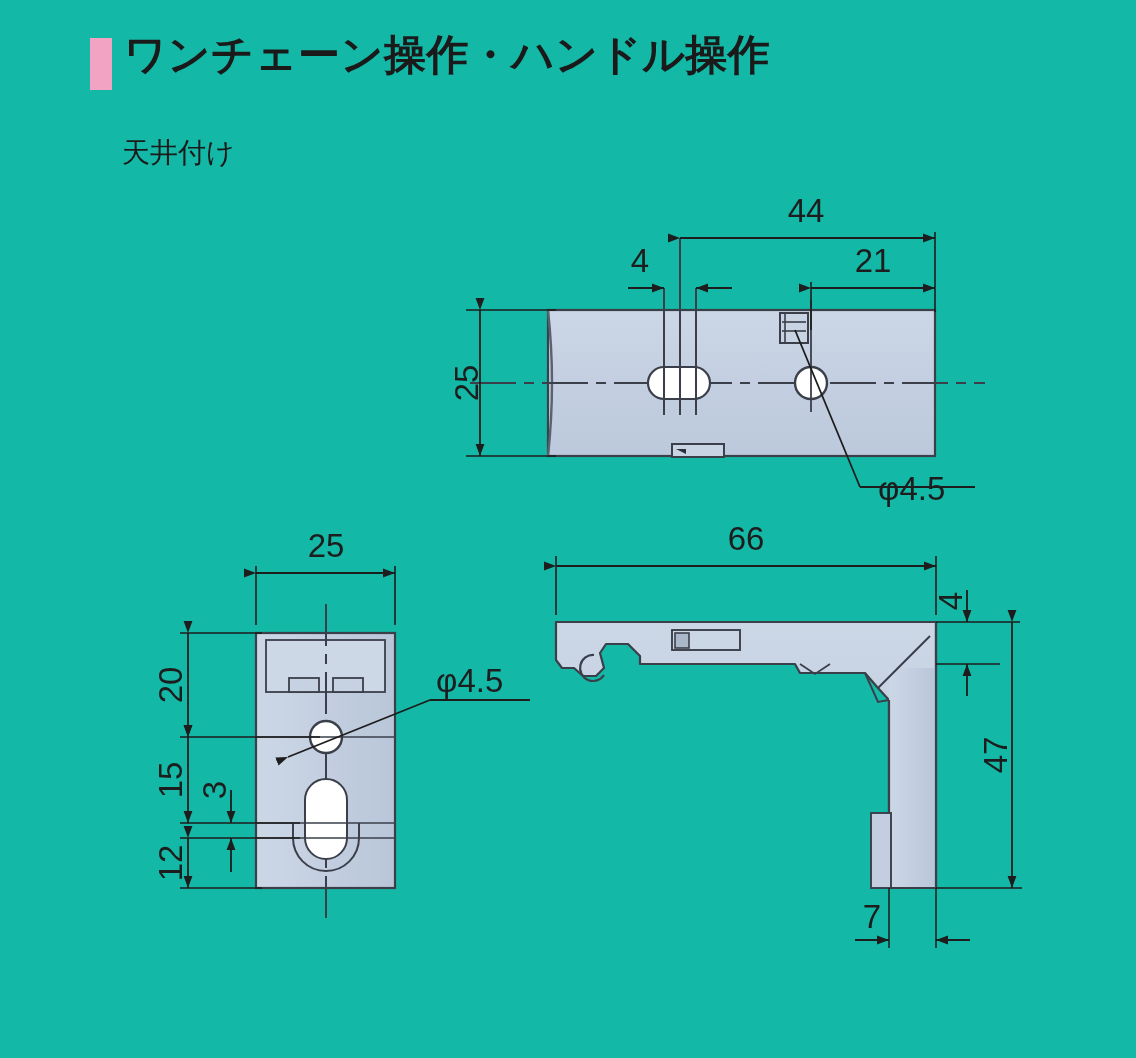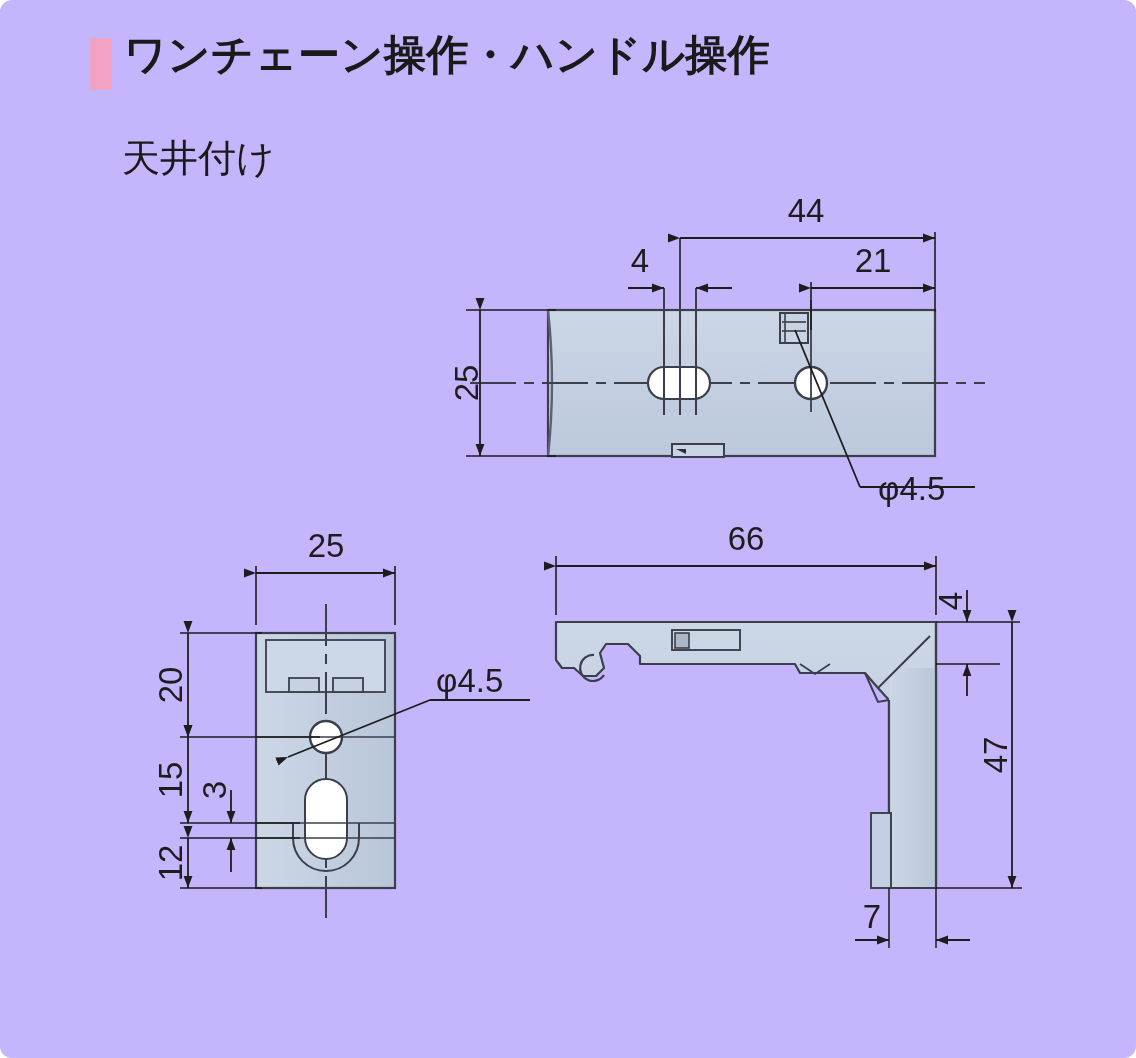--- a/index.html
+++ b/index.html
@@ -9,23 +9,22 @@
     background: #ffffff;
   }
   body {
     font-family: "Liberation Sans", "DejaVu Sans", sans-serif;
     color: #1a1a1a;
   }
   #page {
     position: relative;
     width: 1136px;
     height: 1058px;
-    background: #c4b5fd;
+    background: #14b8a6;
     overflow: hidden;
-    border-radius: 12px;
   }
 
   
   #header-block {
     position: absolute;
     left: 0;
     top: 0;
     width: 1136px;
     height: 200px;
   }
@@ -44,21 +43,21 @@
     font-size: 42px;
     font-weight: bold;
     letter-spacing: 0.5px;
     white-space: nowrap;
     line-height: 1.2;
   }
   .title-sub {
     position: absolute;
     left: 122px;
     top: 136px;
-    font-size: 38px;
+    font-size: 28px;
     font-weight: normal;
     white-space: nowrap;
     line-height: 1.2;
   }
 
   
   #drawing-area {
     position: absolute;
     left: 0;
     top: 0;

